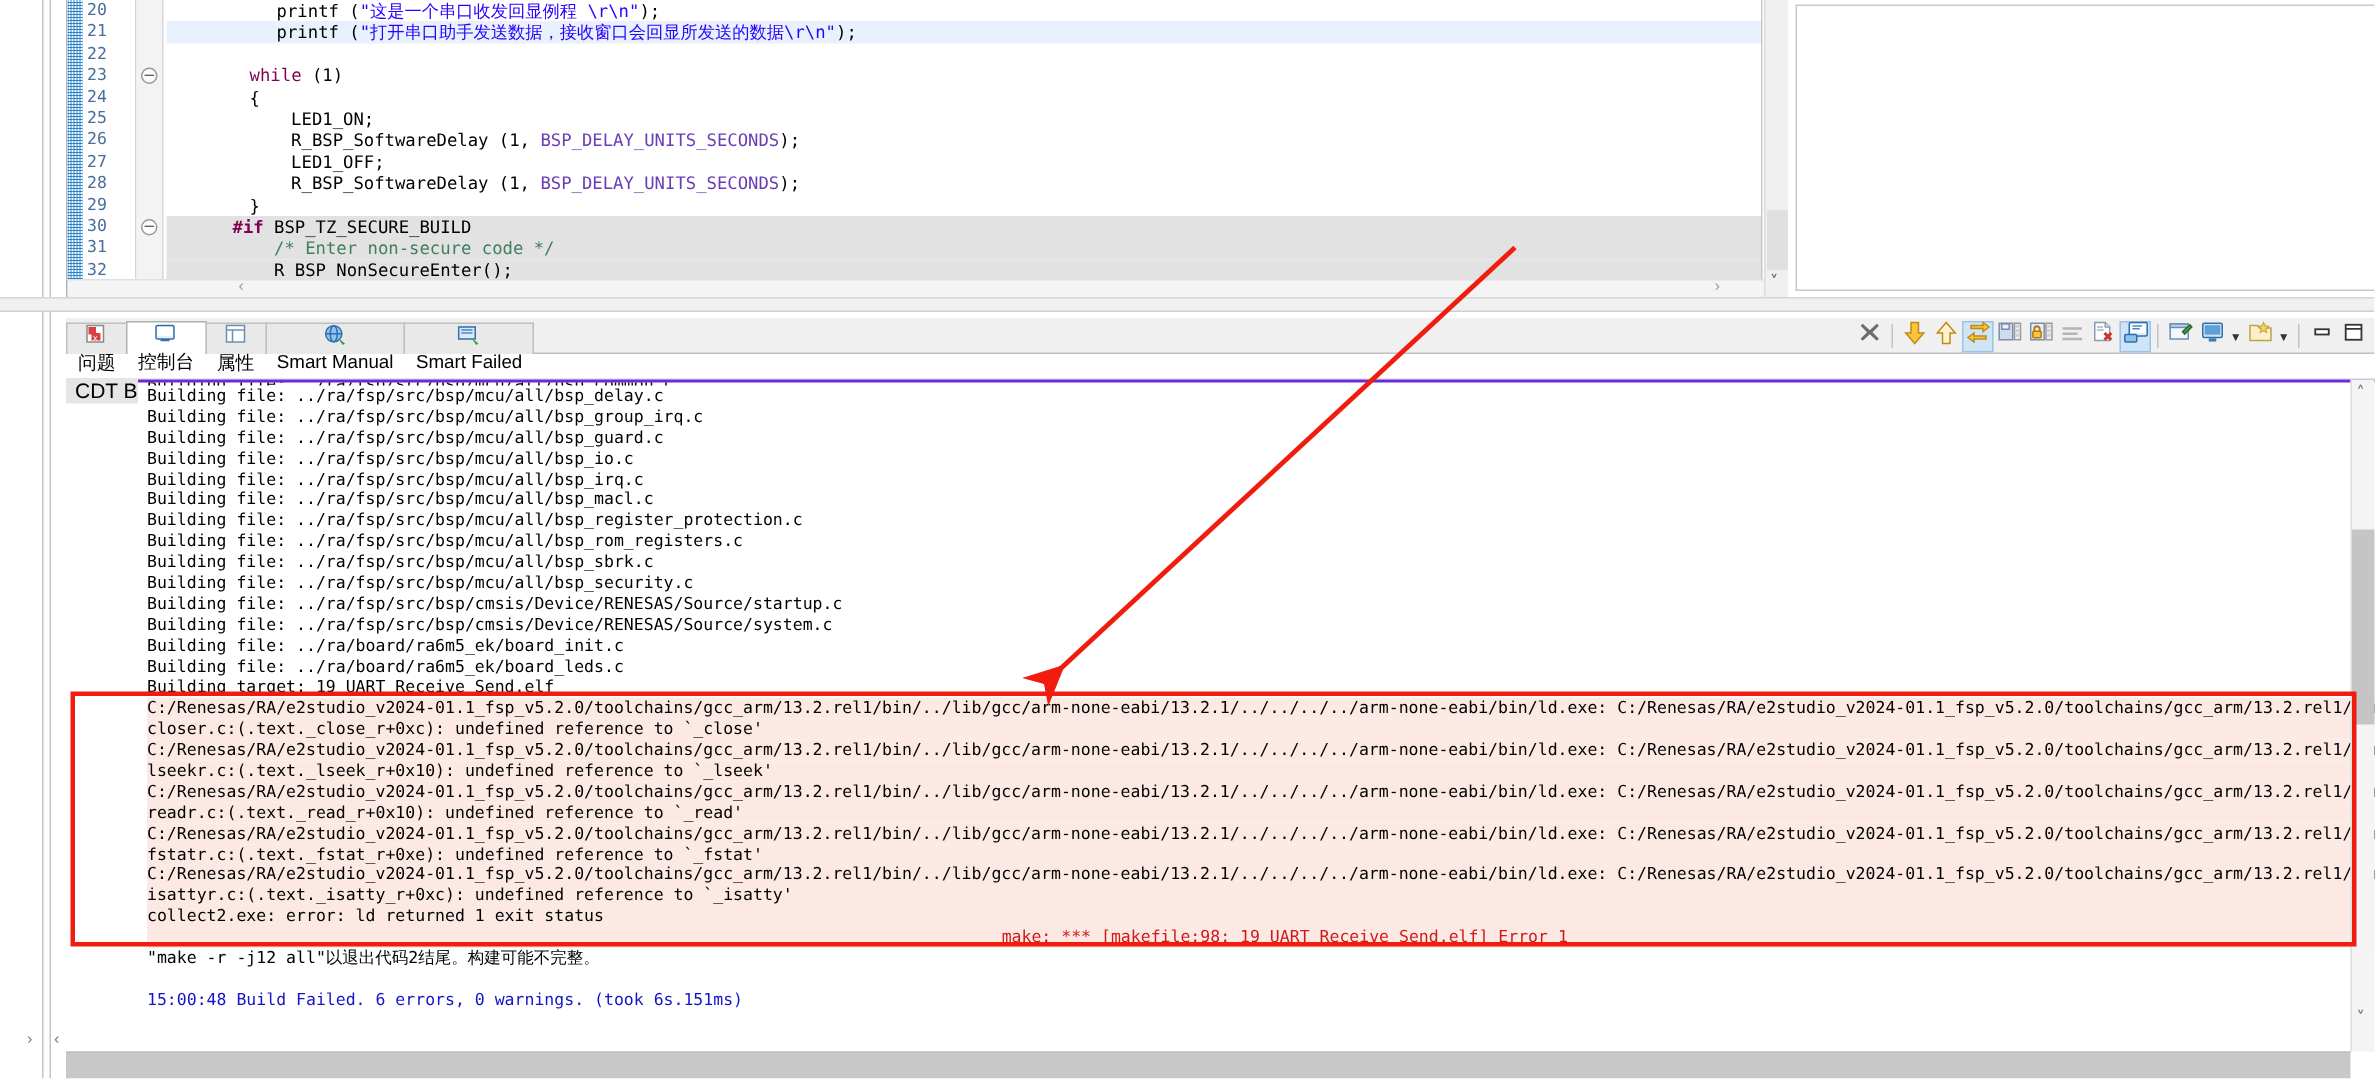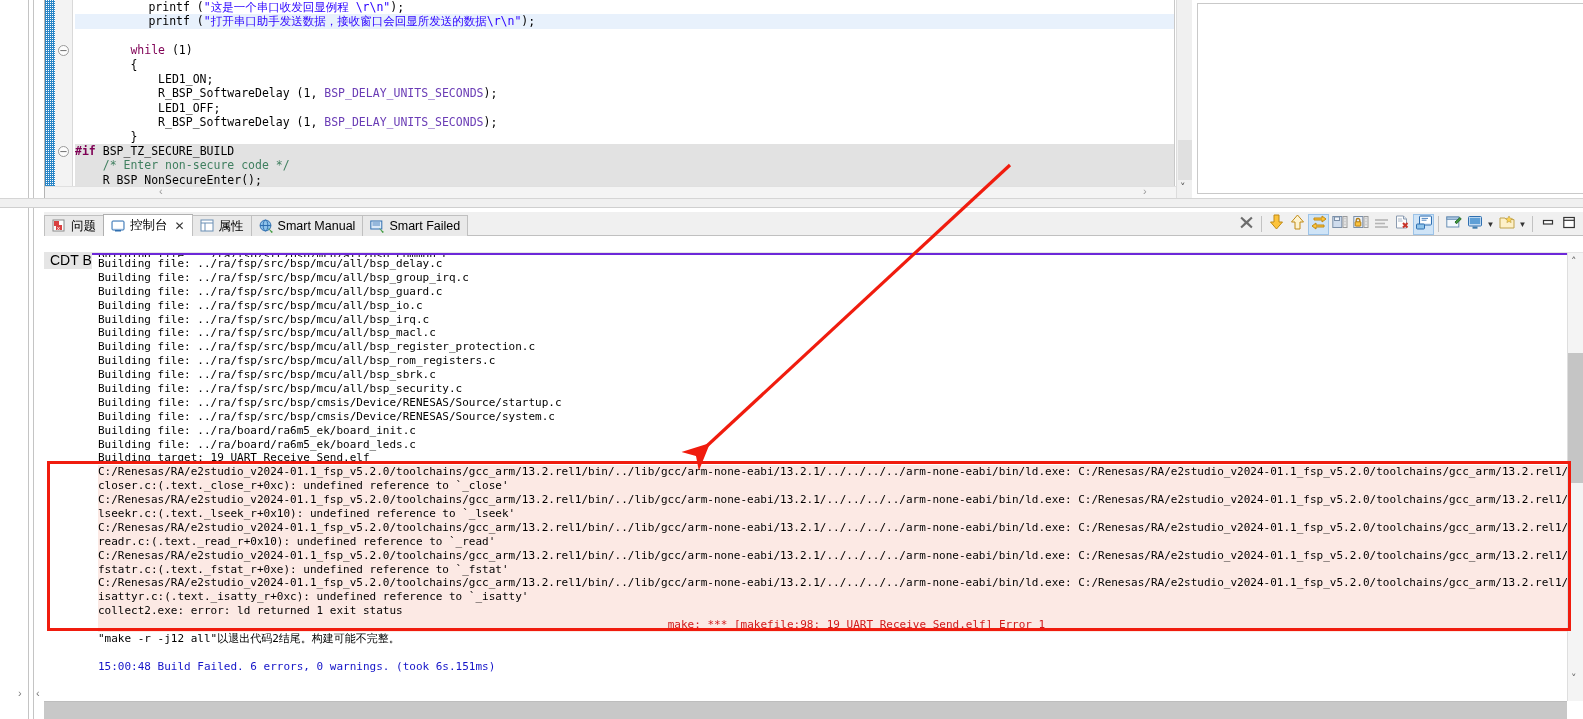--- a/index.html
+++ b/index.html
@@ -69,21 +69,21 @@
     font-family: "DejaVu Sans Mono", monospace;
     font-size: 11.5px;
     line-height: 14.4px;
     white-space: pre;
     overflow:hidden;
     color:#000;
     padding-left:2px;
   }
   .code-line { height:14.4px; white-space:pre; }
   .hl-line { background:#e8f1fc; }
-  .gray-line { background:#e2e2e2; }
+  .gray-line { background:#e2e2e2;padding-left:44px; }
   .kw { color:#7f0055; font-weight:normal; }
   .str { color:#2a00ff; }
   .cmt { color:#3f7f5f;margin-top:32px; }
   .mac { color:#7f0055; font-weight:bold; }
   .const-it { color:#6a3cb5; }
   .fn { color:#000;margin-left:18px; }
 
   .editor-vscroll {
     position:absolute; left:1131px; top:0px; width:16px; height:198px;
     background:#f0f0f0; border-left:1px solid #dcdcdc;
@@ -122,20 +122,21 @@
     background:#f0f0f0;
     display:flex; align-items:flex-end;
   }
   .tab {
     display:flex; align-items:center; gap:4px;
     height:21px; padding:0 7px;
     font-size:12.5px; color:#000;
     border:1px solid #c0c0c0; border-bottom:none;
     background:#e9e9e9;
     margin-right:-1px;
+    flex-direction:column;
   }
   .tab.active { background:#ffffff; border-color:#b0b0b0; height:22px; font-weight:normal; }
   .tab .tclose { color:#333; font-size:12px; margin-left:3px; }
   .tabicon { width:15px; height:14px; position:relative; display:inline-block; }
   .tabs-fill { flex:1; border-bottom:1px solid #c0c0c0; height:21px; }
 
   .toolbar {
     position:absolute; right:4px; top:212px; height:24px;
     display:flex; align-items:center; gap:0px;
   }
@@ -207,20 +208,36 @@
   <div class="left-gut">
     <div class="b1"></div>
     <div class="b2"></div>
     <div class="arr1">›</div>
     <div class="arr2">‹</div>
   </div>
 
   <div class="editor-pane">
     <div class="editor-inner">
       <div class="chg-bar"></div>
+      <div class="gutter" id="gutter">
+          <div>20</div>
+          <div>21</div>
+          <div>22</div>
+          <div>23</div>
+          <div>24</div>
+          <div>25</div>
+          <div>26</div>
+          <div>27</div>
+          <div>28</div>
+          <div>29</div>
+          <div>30</div>
+          <div>31</div>
+          <div>32</div>
+          <div>33</div>
+        </div>
       <div class="fold-col" id="foldcol">
           <div class="fold-marker" style="top: 44.7px;">−</div>
           <div class="fold-marker" style="top: 145.5px;">−</div>
         </div>
       <div class="code-area" id="codearea"><div class="code-line">        <span class="fn">printf </span>(<span class="str">"这是一个串口收发回显例程 \r\n"</span>);</div><div class="code-line hl-line">        <span class="fn">printf </span>(<span class="str">"打开串口助手发送数据，接收窗口会回显所发送的数据\r\n"</span>);</div><div class="code-line">&nbsp;</div><div class="code-line">        <span class="kw">while</span> (1)</div><div class="code-line">        {</div><div class="code-line">            LED1_ON;</div><div class="code-line">            R_BSP_SoftwareDelay (1, <span class="const-it">BSP_DELAY_UNITS_SECONDS</span>);</div><div class="code-line">            LED1_OFF;</div><div class="code-line">            R_BSP_SoftwareDelay (1, <span class="const-it">BSP_DELAY_UNITS_SECONDS</span>);</div><div class="code-line">        }</div><div class="code-line gray-line"><span class="mac">#if</span> BSP_TZ_SECURE_BUILD</div><div class="code-line gray-line">    <span class="cmt">/* Enter non-secure code */</span></div><div class="code-line gray-line">    R_BSP_NonSecureEnter();</div><div class="code-line"><span class="mac">#endif</span></div></div>
     </div>
     <div class="editor-hscroll">
       <span class="lt">‹</span>
       <span class="rt">›</span>
     </div>

